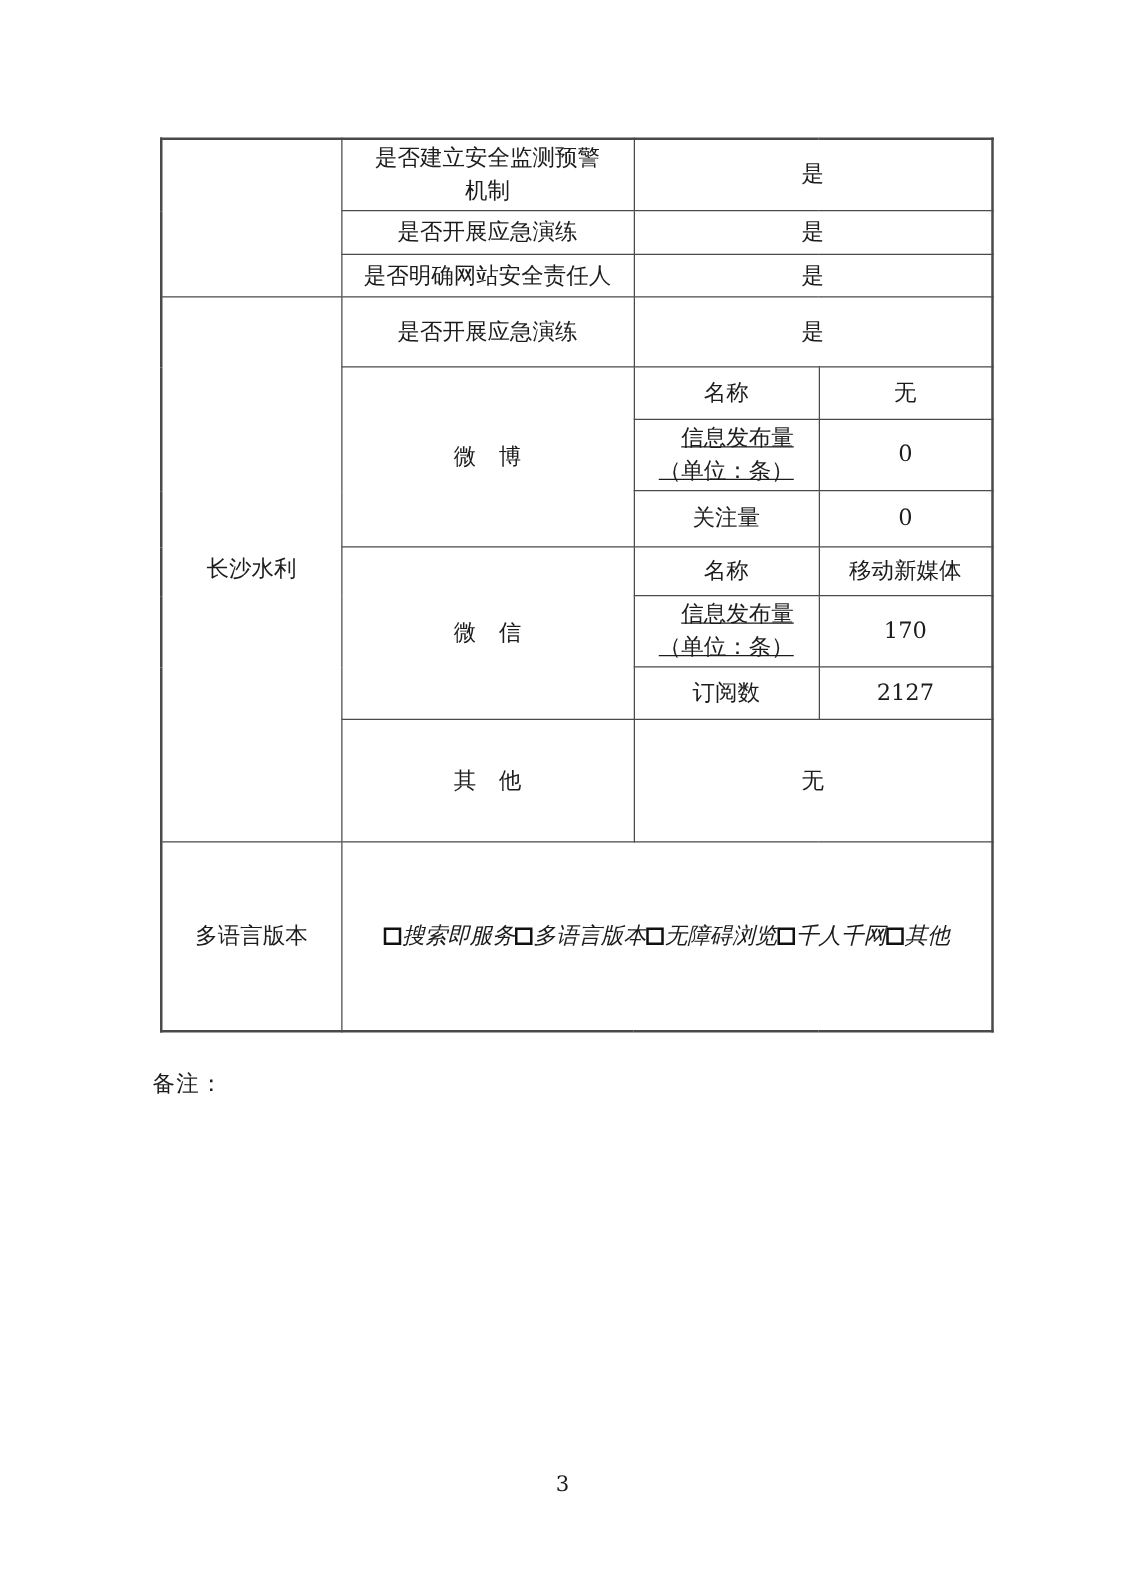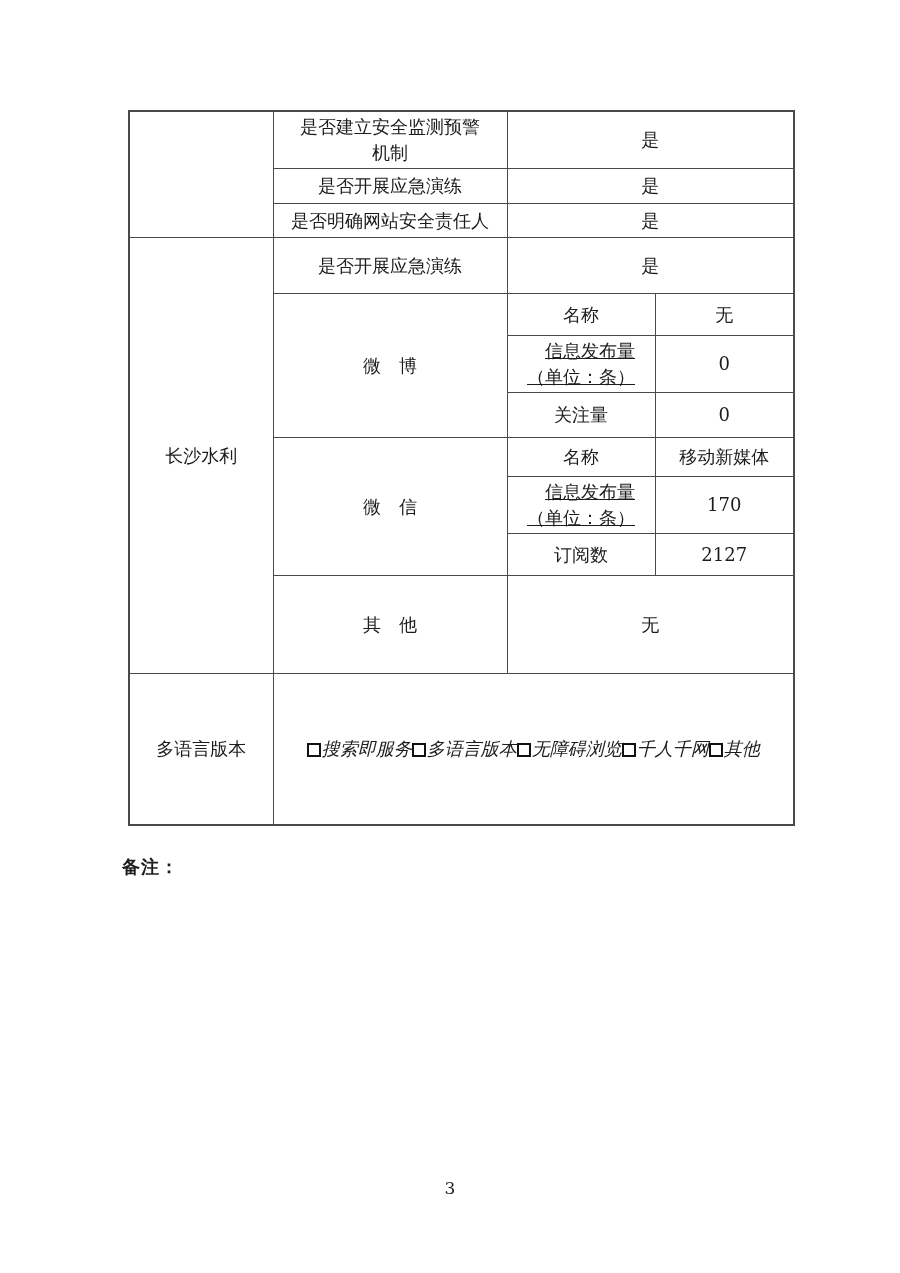--- a/index.html
+++ b/index.html
@@ -55,21 +55,21 @@
     border: 2px solid #111111;
     background: #ffffff;
     vertical-align: -2px;
     margin-right: 1px;
   }
   .notes {
     position: absolute;
     left: 122px;
     top: 855px;
     font-size: 18px;
-    font-weight: bold;
+    font-weight: normal;
     letter-spacing: 1px;
   }
   .pagenum {
     position: absolute;
     left: 0;
     top: 1178px;
     width: 900px;
     text-align: center;
     font-size: 17px;
   }

